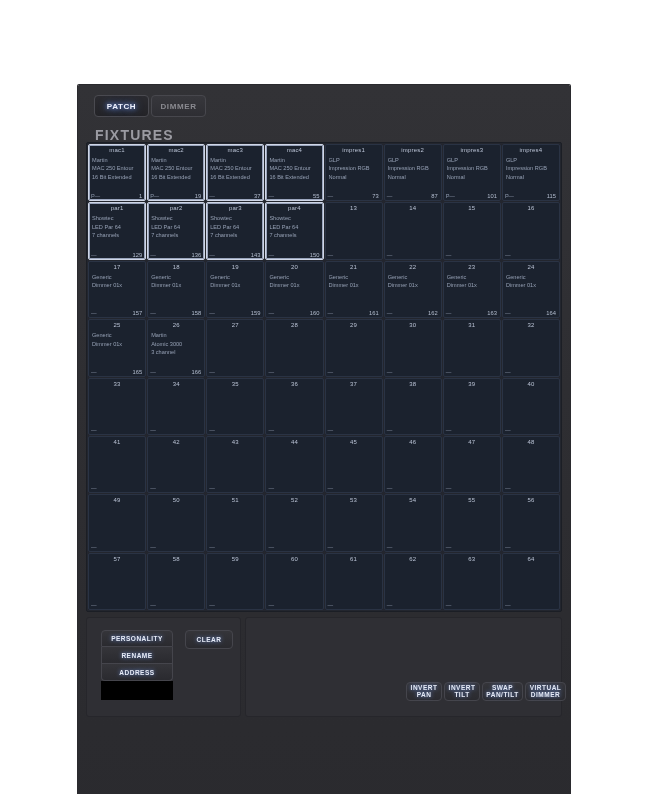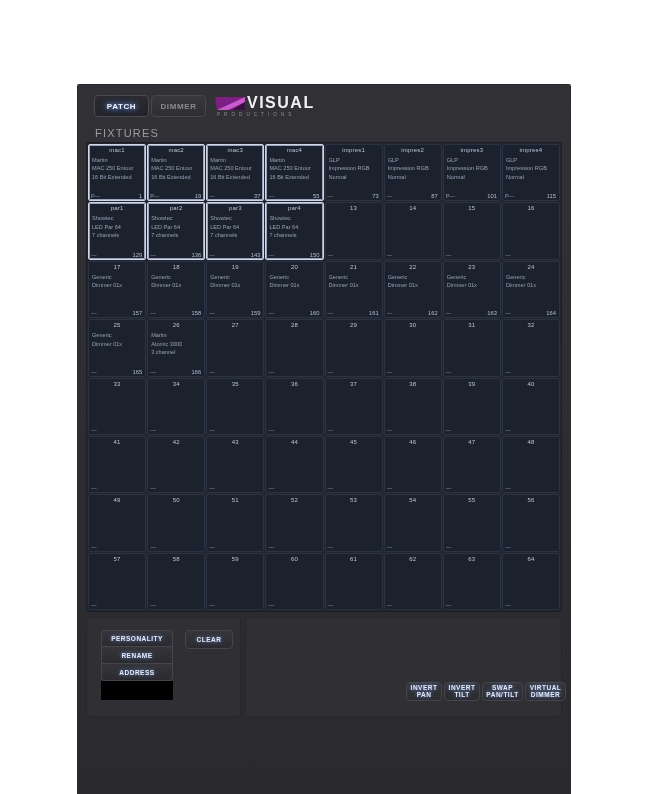--- a/index.html
+++ b/index.html
@@ -95,23 +95,24 @@
     font-size: 4.5px;
     letter-spacing: 4.1px;
     color: #8e8e96;
   }
 
   
   #fixtures-label {
     position: absolute;
     left: 17px;
     top: 42px;
-    font-size: 11px;
+    font-size: 14px;
     letter-spacing: 1.2px;
     color: #9b9ba2;
+    font-weight: bold;
   }
 
   
   #grid-wrap {
     position: absolute;
     left: 8px;
     top: 57px;
     width: 476px;
     height: 470px;
     background: #23262e;
@@ -250,29 +251,20 @@
 </style>
 </head>
 <body>
 
 <div id="app-panel">
 
   <div id="top-bar">
     <div class="tab-btn" id="tab-patch">PATCH</div>
     <div class="tab-btn" id="tab-options">DIMMER</div>
 
-    <div id="logo">
-      <svg id="logo-swoosh" viewBox="0 0 32 17">
-        <polygon points="0,2 30,2 30,15 2,15" fill="#7d1f83"></polygon>
-        <polygon points="2,15 30,2 30,7 13,15" fill="#c85ccd"></polygon>
-        <polygon points="30,7 30,15 17,15" fill="#3a1040"></polygon>
-      </svg>
-      <div id="logo-word">VISUAL</div>
-      <div id="logo-sub">PRODUCTIONS</div>
-    </div>
   </div>
 
   <div id="fixtures-label">FIXTURES</div>
 
   <div id="grid-wrap">
     <div id="fixture-grid">
         <div class="cell selected">
           <div class="cell-name">mac1</div>
           <div class="cell-lines">
             <div class="cell-line">Martin</div>

